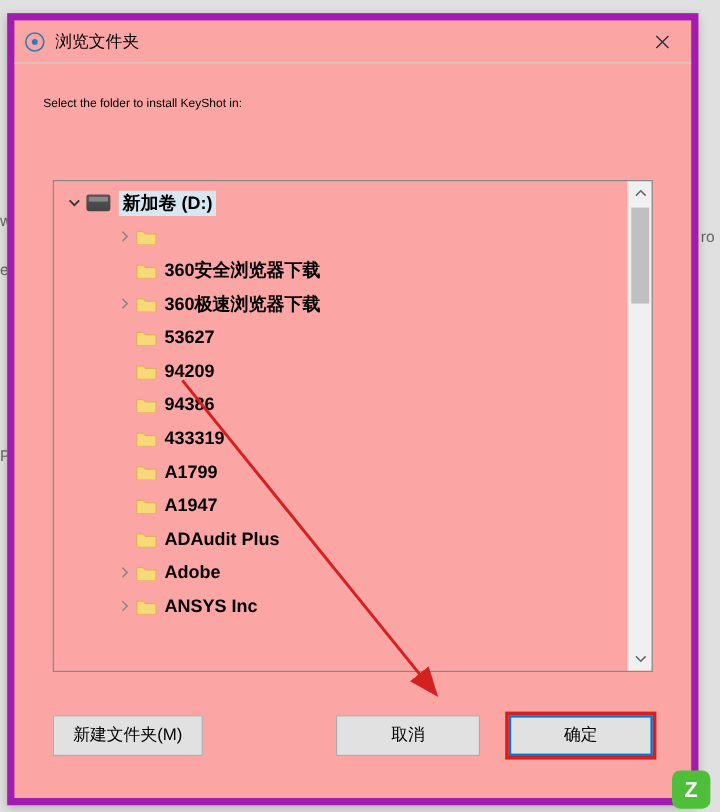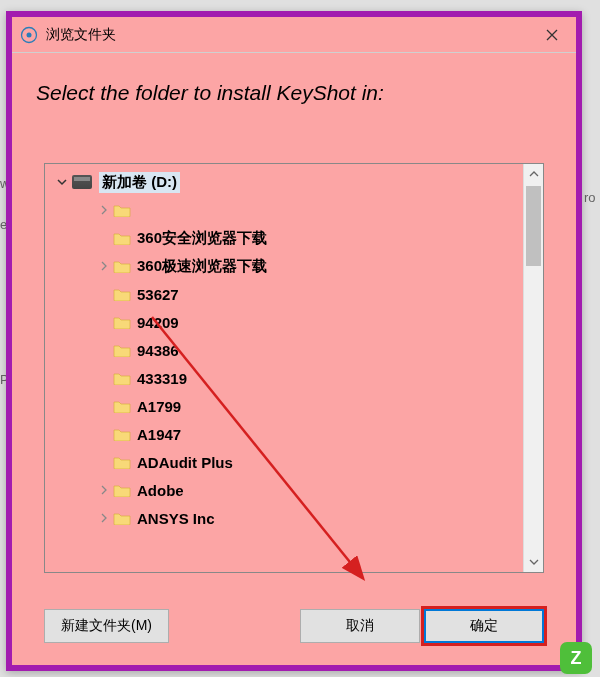--- a/index.html
+++ b/index.html
@@ -46,23 +46,22 @@
       width: 48px;
       height: 36px;
       display: flex;
       align-items: center;
       justify-content: center;
       cursor: pointer;
     }
     .close-btn svg { width: 12px; height: 12px; }
     .instruction {
       padding: 28px 24px 10px 24px;
-      font-size: 21px;
+      font-size: 10px;
       color: #000;
-      font-style: italic;
     }
     .tree-container {
       margin: 48px 32px 18px 32px;
       border: 1px solid #888;
       height: 410px;
       position: relative;
       overflow: hidden;
     }
     .tree-scroll {
       position: absolute;
@@ -149,21 +148,21 @@
     }
     .folder-icon svg { width: 18px; height: 14px; }
     .label {
       font-size: 15px;
       color: #000;
     }
     .button-row {
       display: flex;
       justify-content: space-between;
       padding: 18px 32px;
-      gap: 4px;
+      gap: 24px;
     }
     .spacer { flex: 1; }
     .btn {
       height: 34px;
       min-width: 120px;
       background: #e1e1e1;
       border: 1px solid #adadad;
       font-size: 14px;
       cursor: pointer;
       font-family: inherit;

